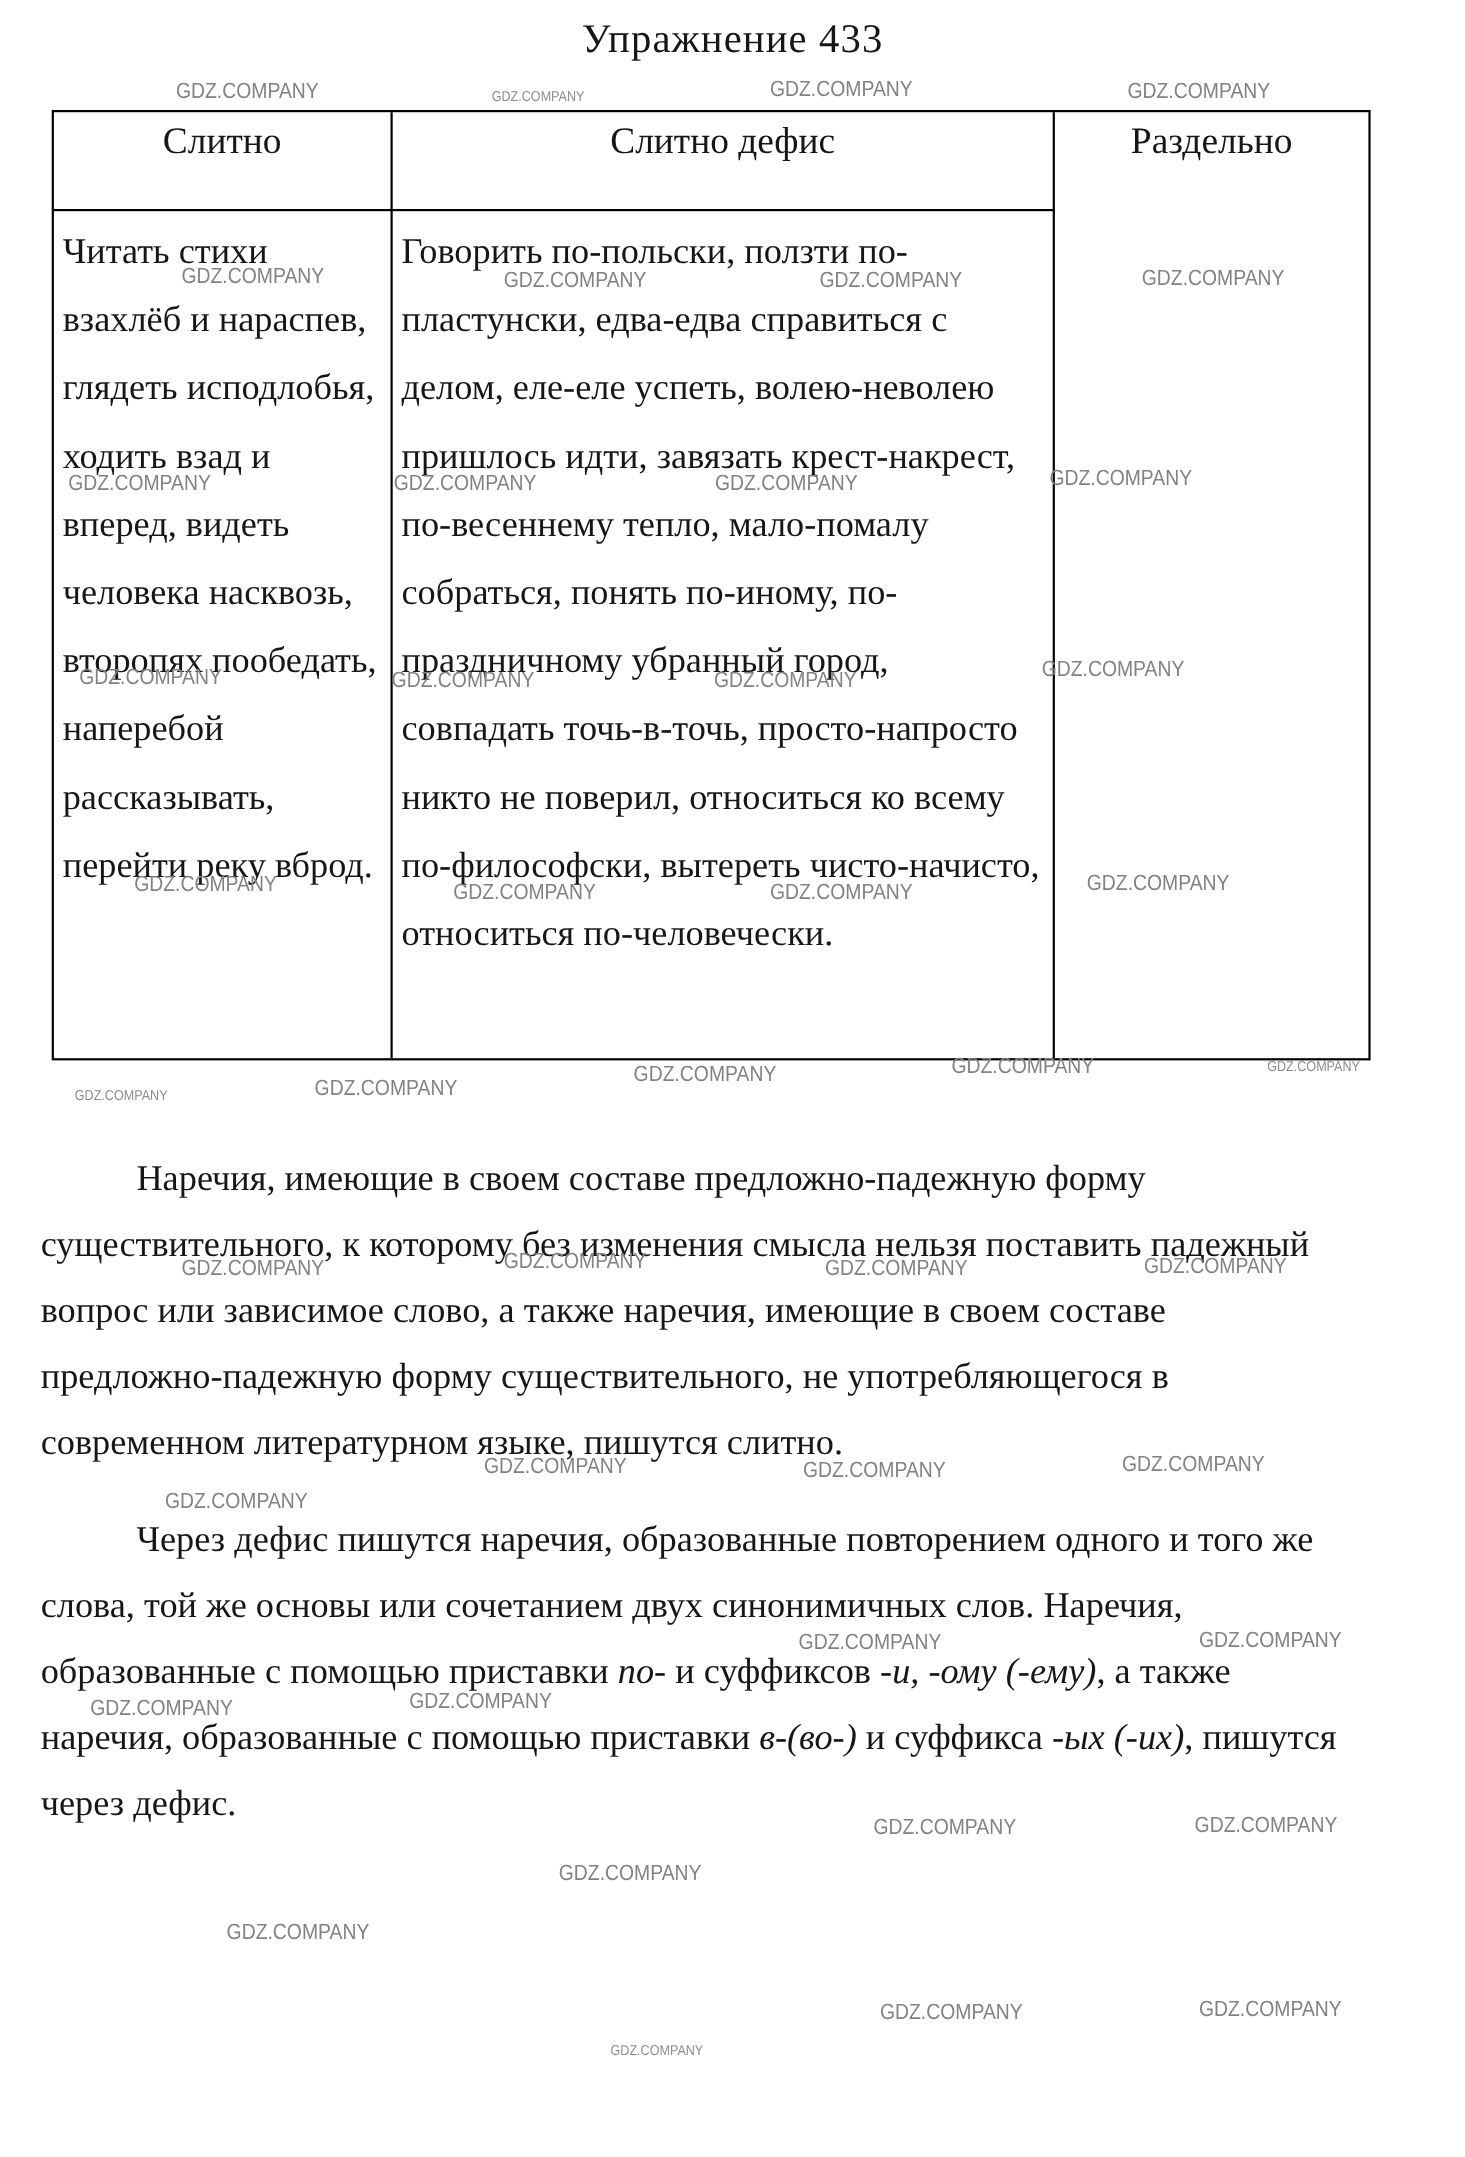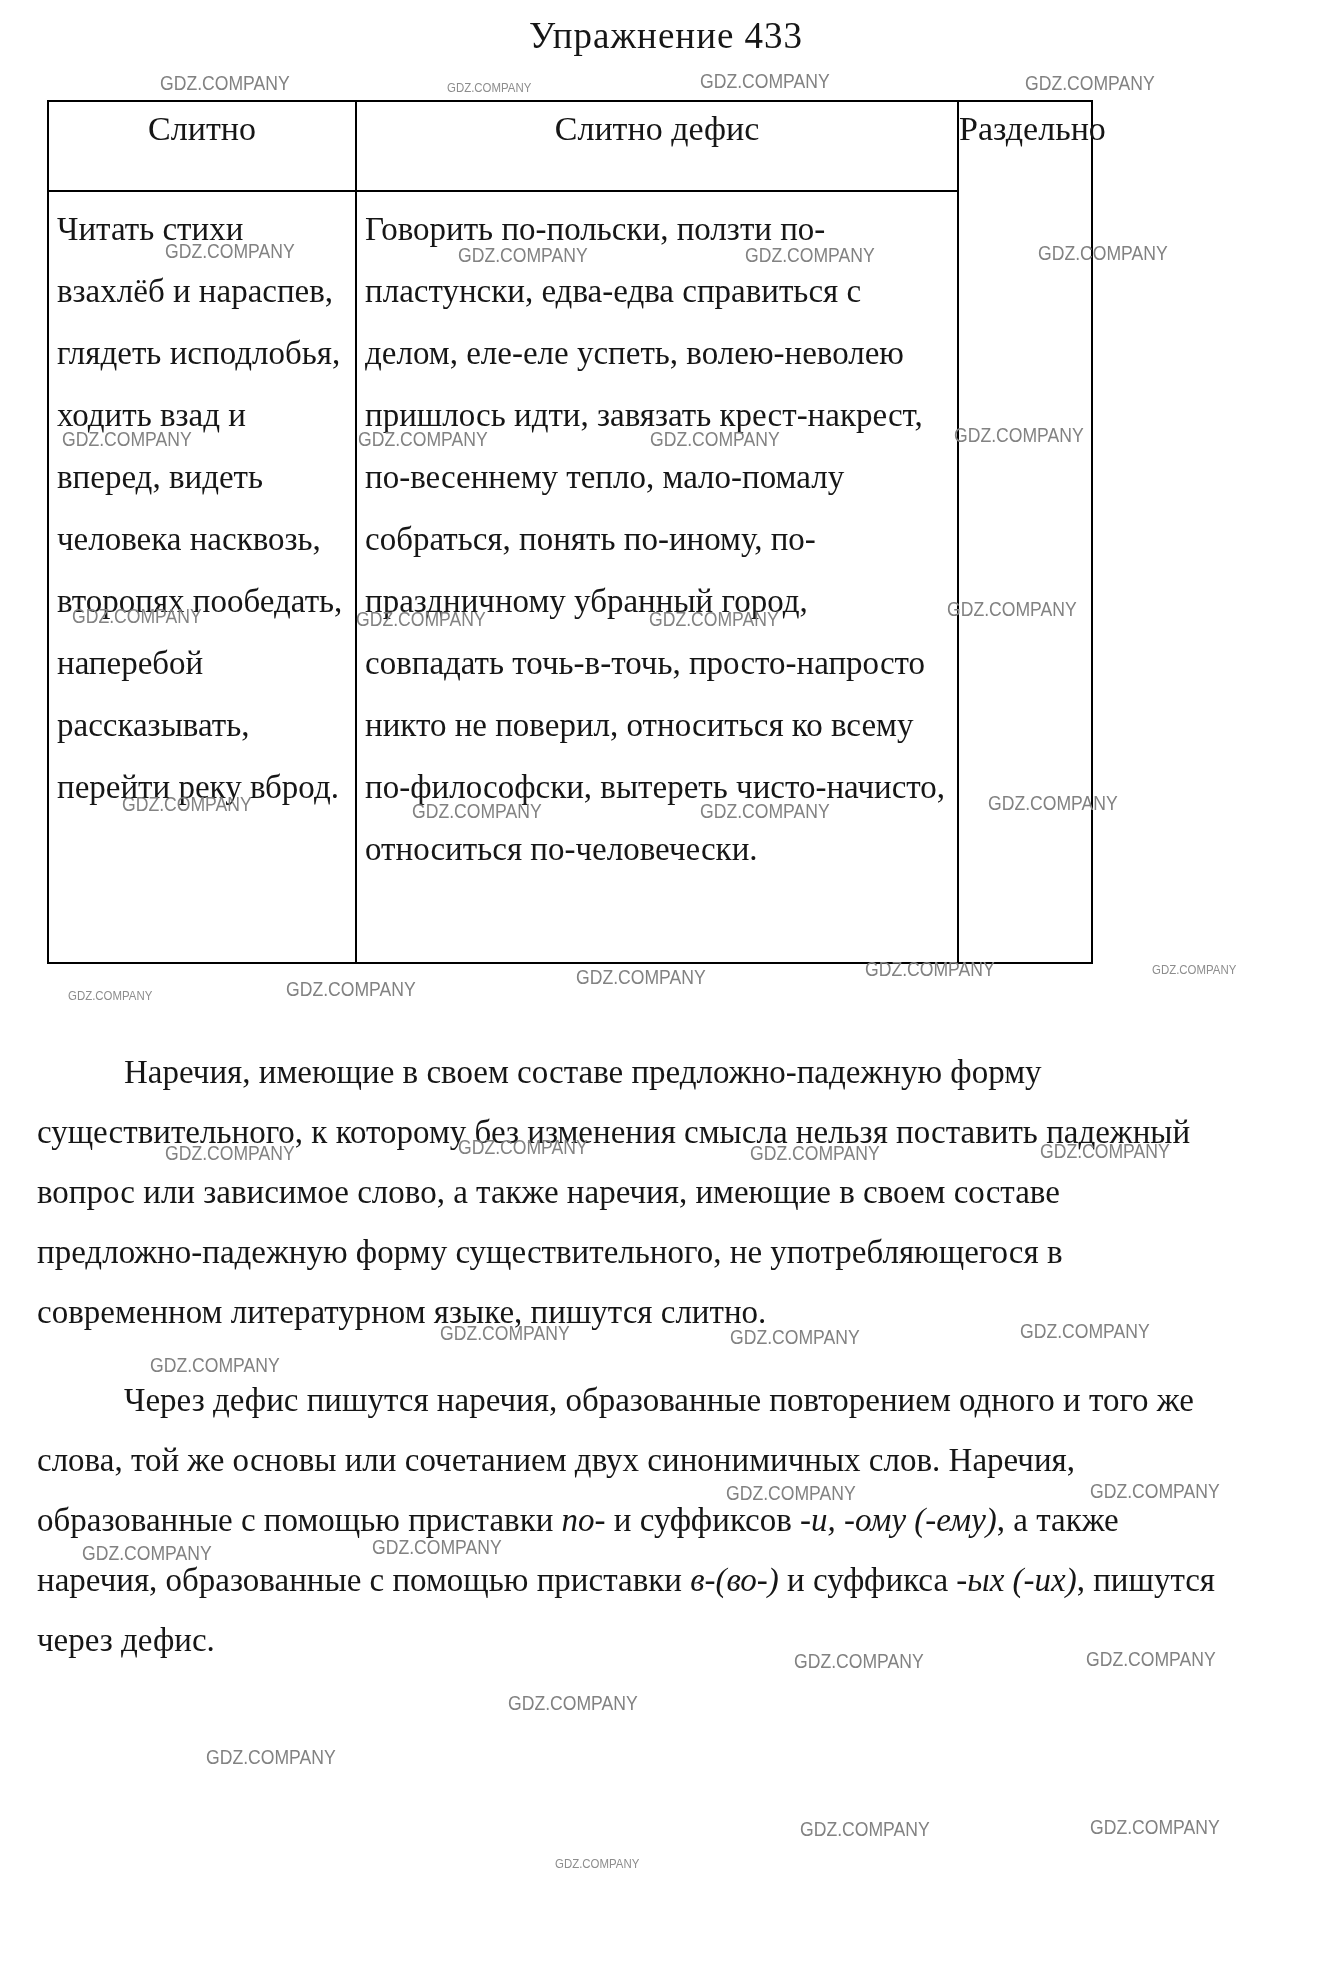--- a/index.html
+++ b/index.html
@@ -24,21 +24,21 @@
     text-align: center;
     font-size: 37px;
     font-weight: normal;
     letter-spacing: 1px;
   }
   
   .ex-table {
     position: absolute;
     left: 47px;
     top: 100px;
-    width: 1046px;
+    width: 1199px;
     height: 864px;
     border: 2px solid #000;
     display: grid;
     grid-template-columns: 308px 602px 1fr;
     grid-template-rows: 88px 1fr;
     box-sizing: border-box;
     background: transparent;
   }
   .th {
     border-right: 2px solid #000;

